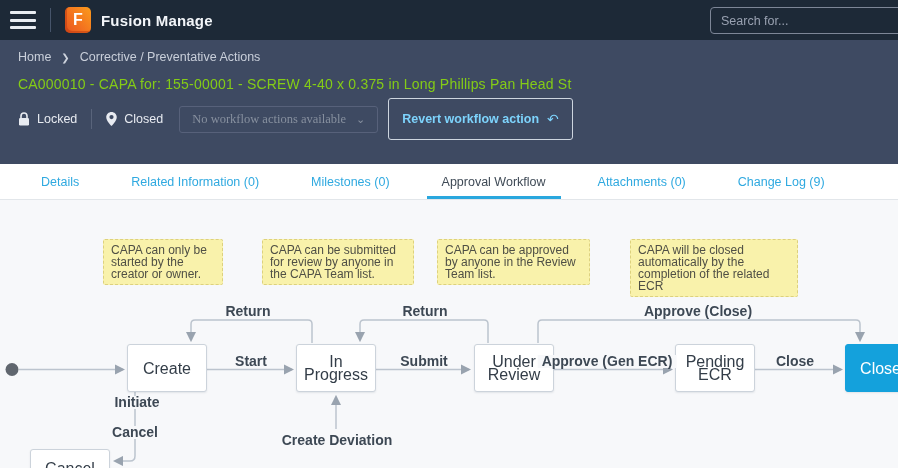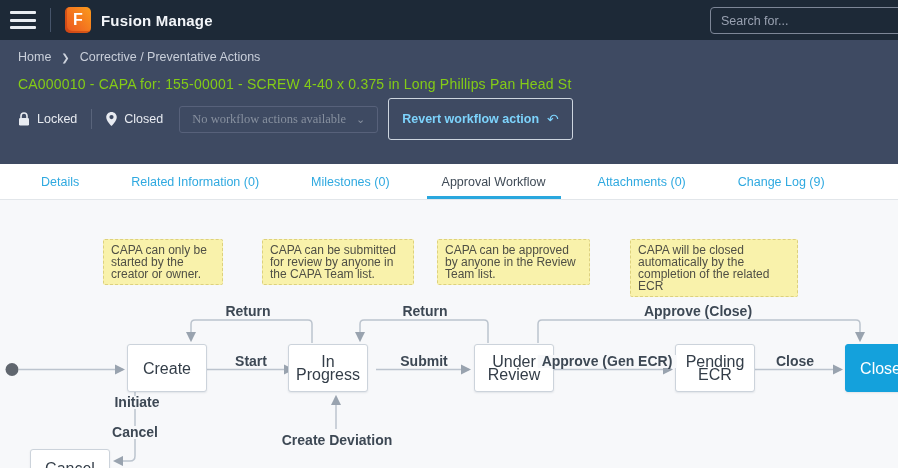--- a/index.html
+++ b/index.html
@@ -91,21 +91,21 @@
   .connectors { position:absolute; left:0; top:0; }
 
   .state {
     position:absolute; width:80px; height:48px; background:#fff;
     border:1px solid #ccd3db; border-radius:3px; box-shadow:0 1px 2px rgba(40,60,80,.10);
     display:flex; align-items:center; justify-content:center; text-align:center;
     font-size:16px; color:#333d48; line-height:13px; padding:2px;
   }
   .state.highlight { background:var(--closed-state-bg,#14a1dc); border-color:var(--closed-state-bg,#14a1dc); color:#fff; }
   .st-create   { left:127px; top:144px; }
-  .st-progress { left:288px; top:144px; }
+  .st-progress { left:296px; top:144px; }
   .st-review   { left:474px; top:144px; }
   .st-pending  { left:675px; top:144px; }
   .st-closed   { left:845px; top:144px; }
   .st-cancel   { left:30px;  top:249px; height:38px; }
 
   .t-label {
     position:absolute; transform:translateX(-50%);
     font-size:14px; font-weight:bold; color:#3d4854;
     background:var(--content-bg,#f7f8fa); padding:0 4px; white-space:nowrap; line-height:13px;
   }

